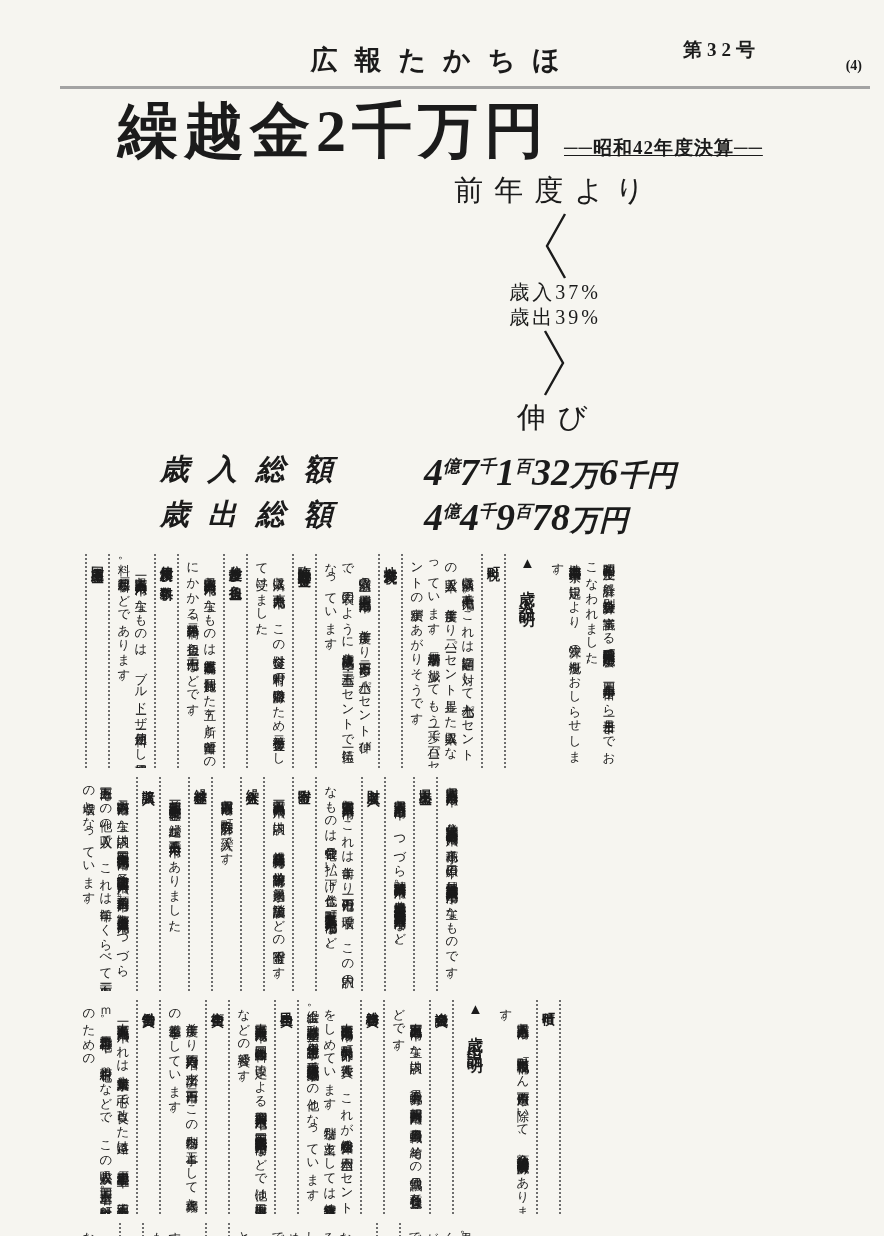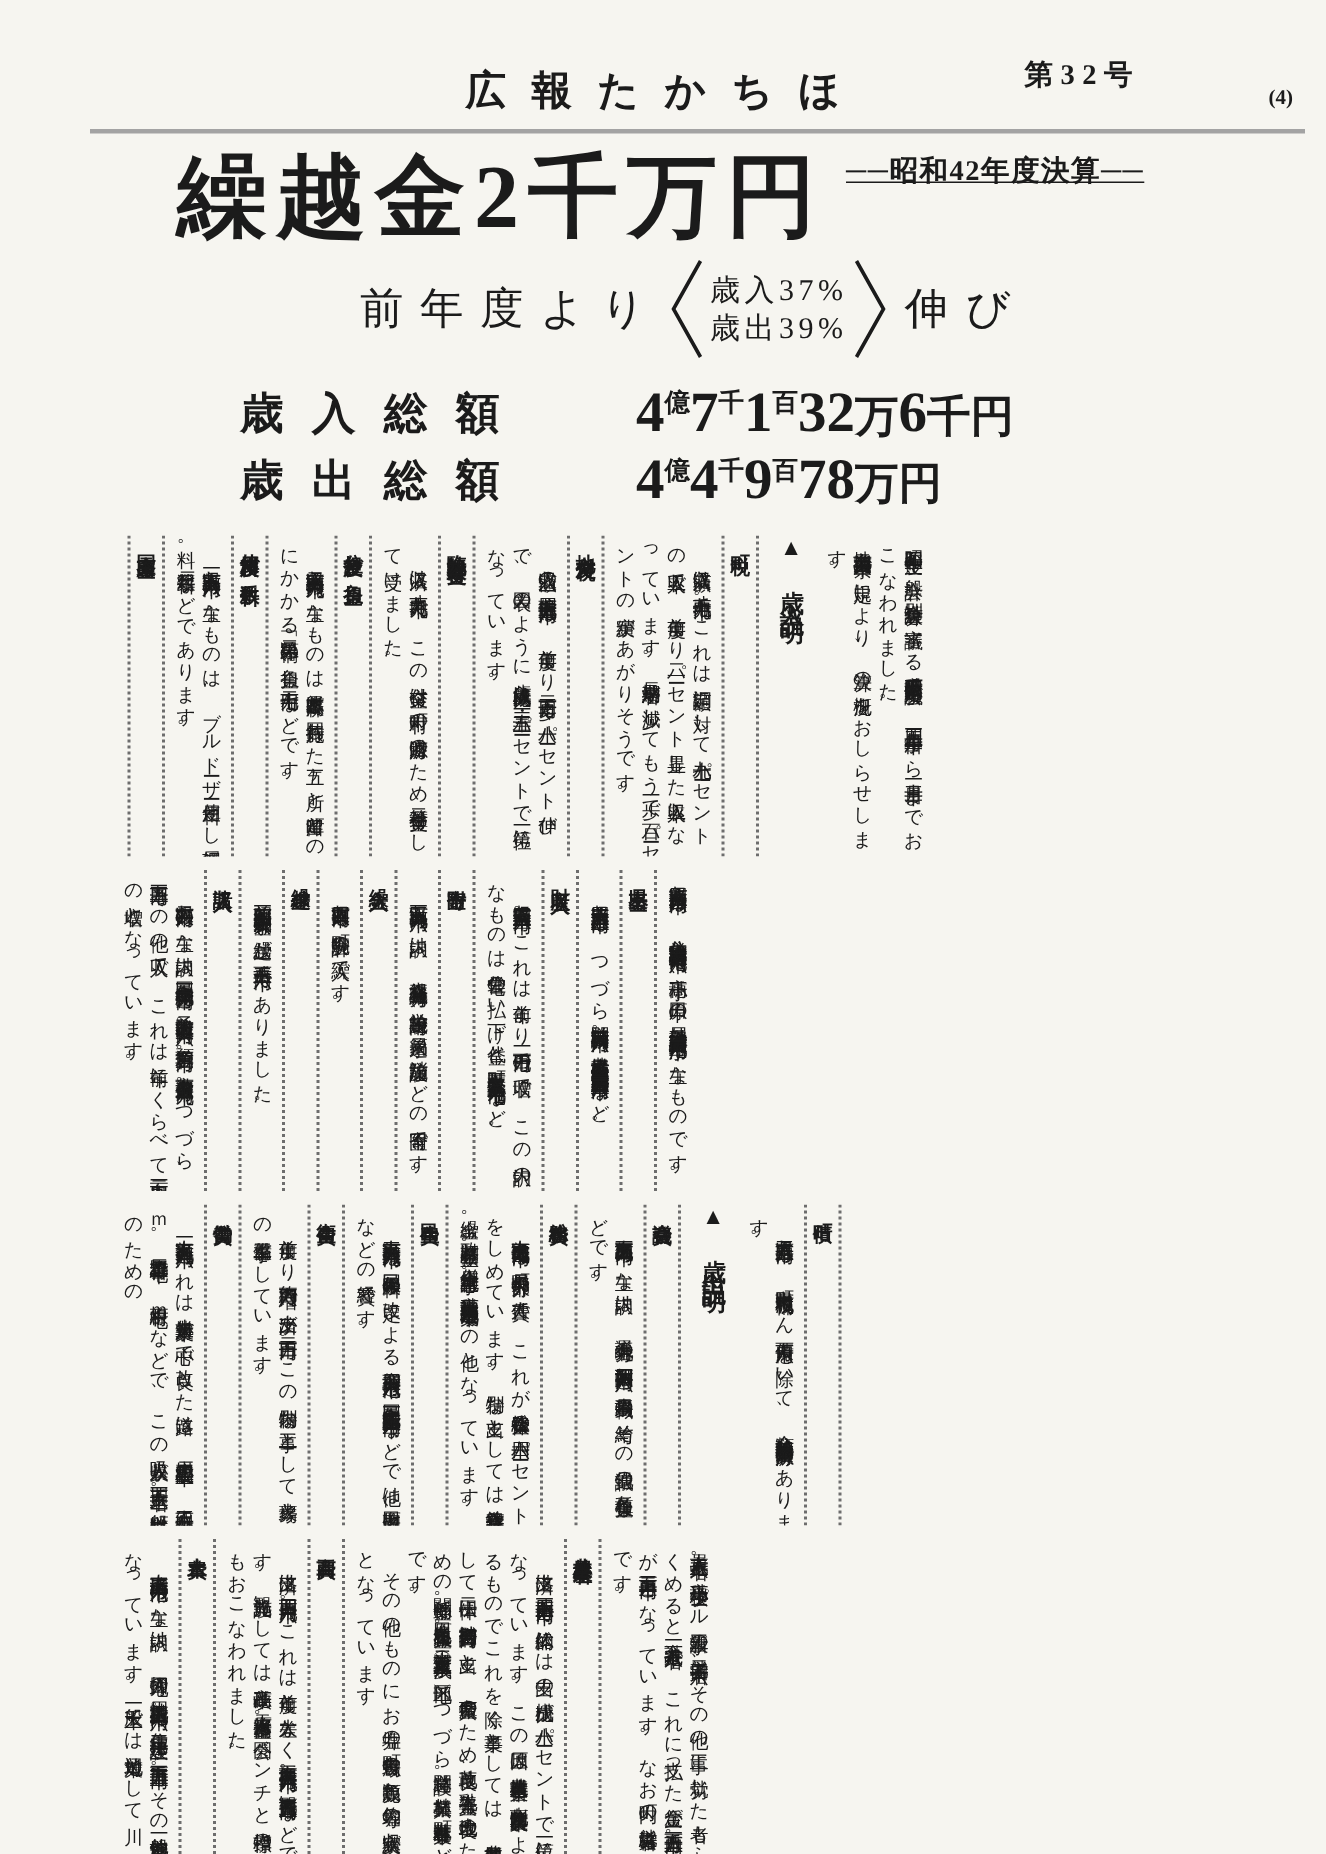--- a/index.html
+++ b/index.html
@@ -17,33 +17,33 @@
   
   .masthead{position:relative;height:60px;border-bottom:3px solid #a3a3a3;text-align:center;}
   .m-title{
     position:absolute;left:50%;transform:translateX(-58%);bottom:8px;
     font-family:"Liberation Sans","DejaVu Sans",sans-serif;
     font-weight:700;font-size:27px;letter-spacing:17px;white-space:nowrap;
   }
   .m-issue{position:absolute;right:110px;bottom:23px;font-weight:700;font-size:19px;letter-spacing:5px;}
   .m-page{position:absolute;right:8px;bottom:12px;font-weight:700;font-size:14px;}
   
-  .headline{display:flex;align-items:flex-start;margin:12px 0 0 58px;white-space:nowrap;}
+  .headline{display:flex;align-items:flex-end;margin:12px 0 0 58px;white-space:nowrap;}
   .hl-main{font-weight:700;font-size:60px;letter-spacing:6px;line-height:1;}
   .hl-sub{font-weight:700;font-size:19px;letter-spacing:1px;margin-left:14px;text-decoration:underline;}
   
-  .growth{display:flex;align-items:center;margin:10px 0 0 180px;}
+  .growth{display:flex;align-items:center;margin:10px 0 0 180px;flex-direction:column;}
   .g-prefix{font-size:29px;letter-spacing:11px;}
   .g-bracket{margin:0 4px;display:block;}
   .g-stack{display:flex;flex-direction:column;row-gap:3px;}
   .g-item{font-size:20px;letter-spacing:3px;line-height:1.1;}
   .g-suffix{font-size:29px;letter-spacing:12px;margin-left:6px;}
   
   .totals{margin:12px 0 0 100px;}
-  .t-row{display:flex;align-items:center;height:45px;white-space:nowrap;}
+  .t-row{display:flex;align-items:flex-start;height:45px;white-space:nowrap;font-style:italic;}
   .t-label{font-weight:700;font-size:29px;letter-spacing:19px;width:240px;}
   .t-value{margin-left:24px;}
   .num-b{font-weight:700;font-size:38px;}
   .unit-s{font-weight:700;font-size:17px;vertical-align:13px;}
   .unit-m{font-weight:700;font-size:29px;}
   
   .bands{margin-top:14px;}
   .band{
     writing-mode:vertical-rl;
     height:214px;

